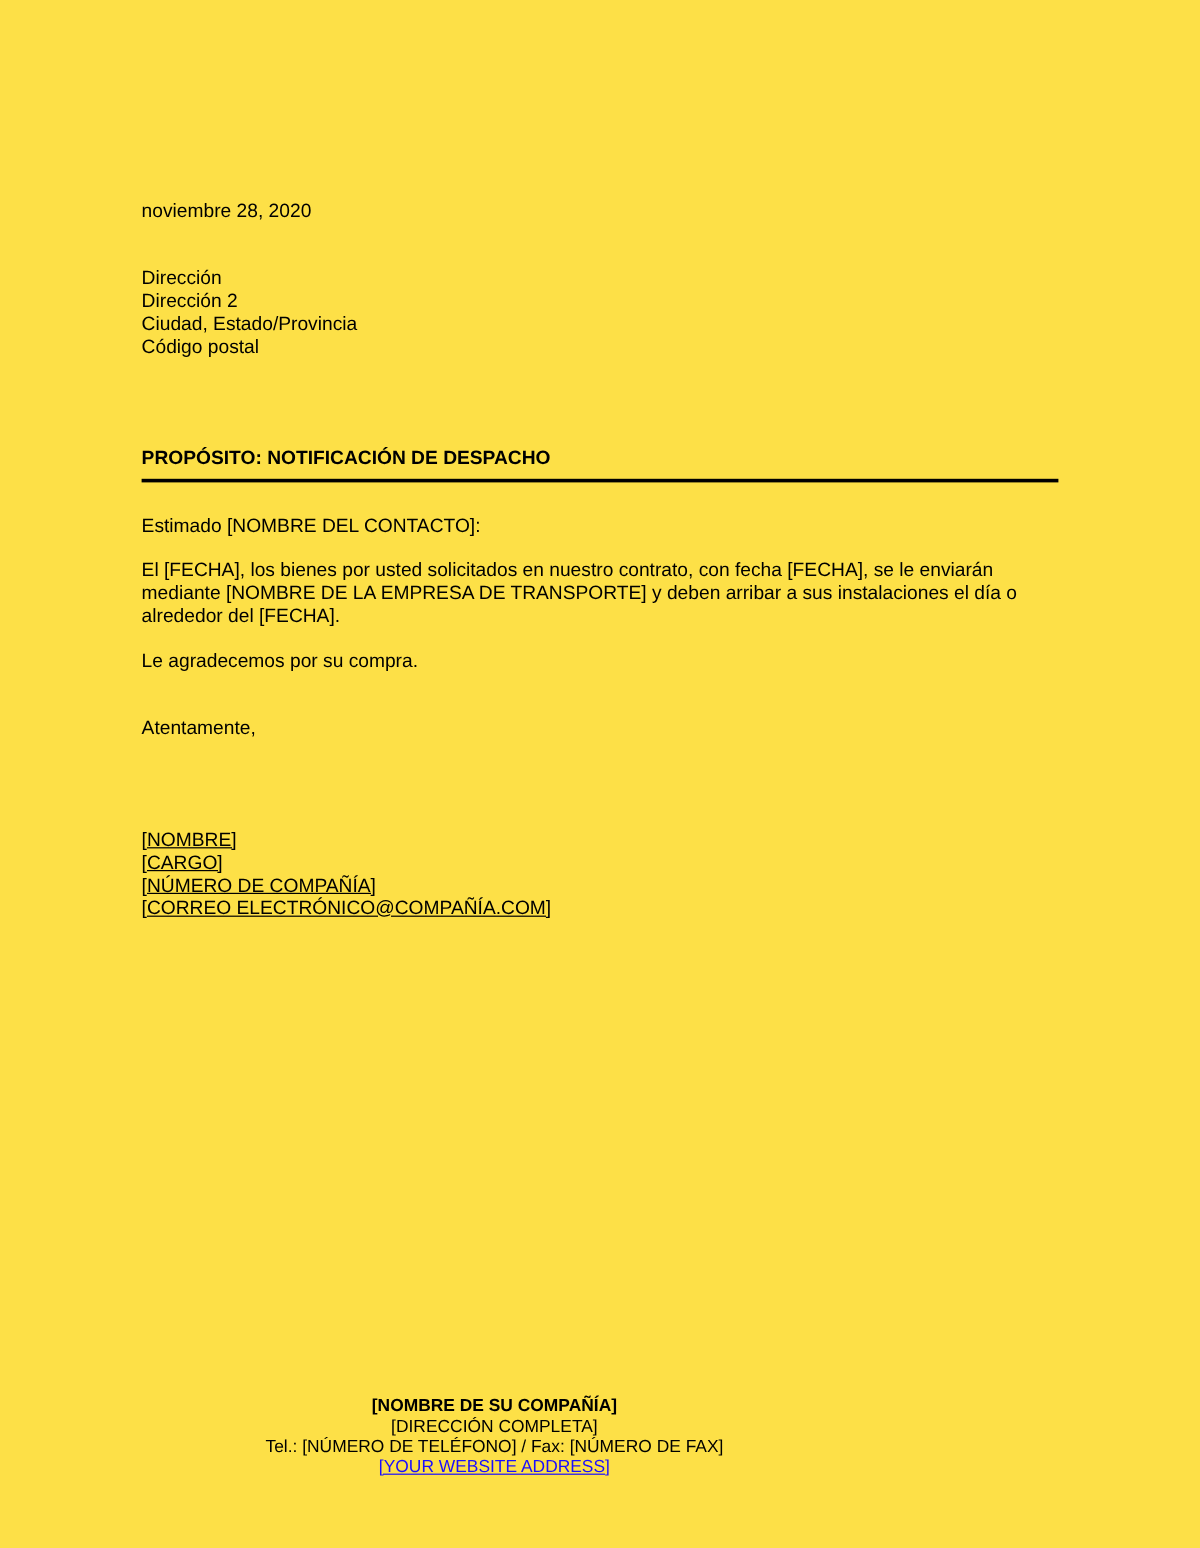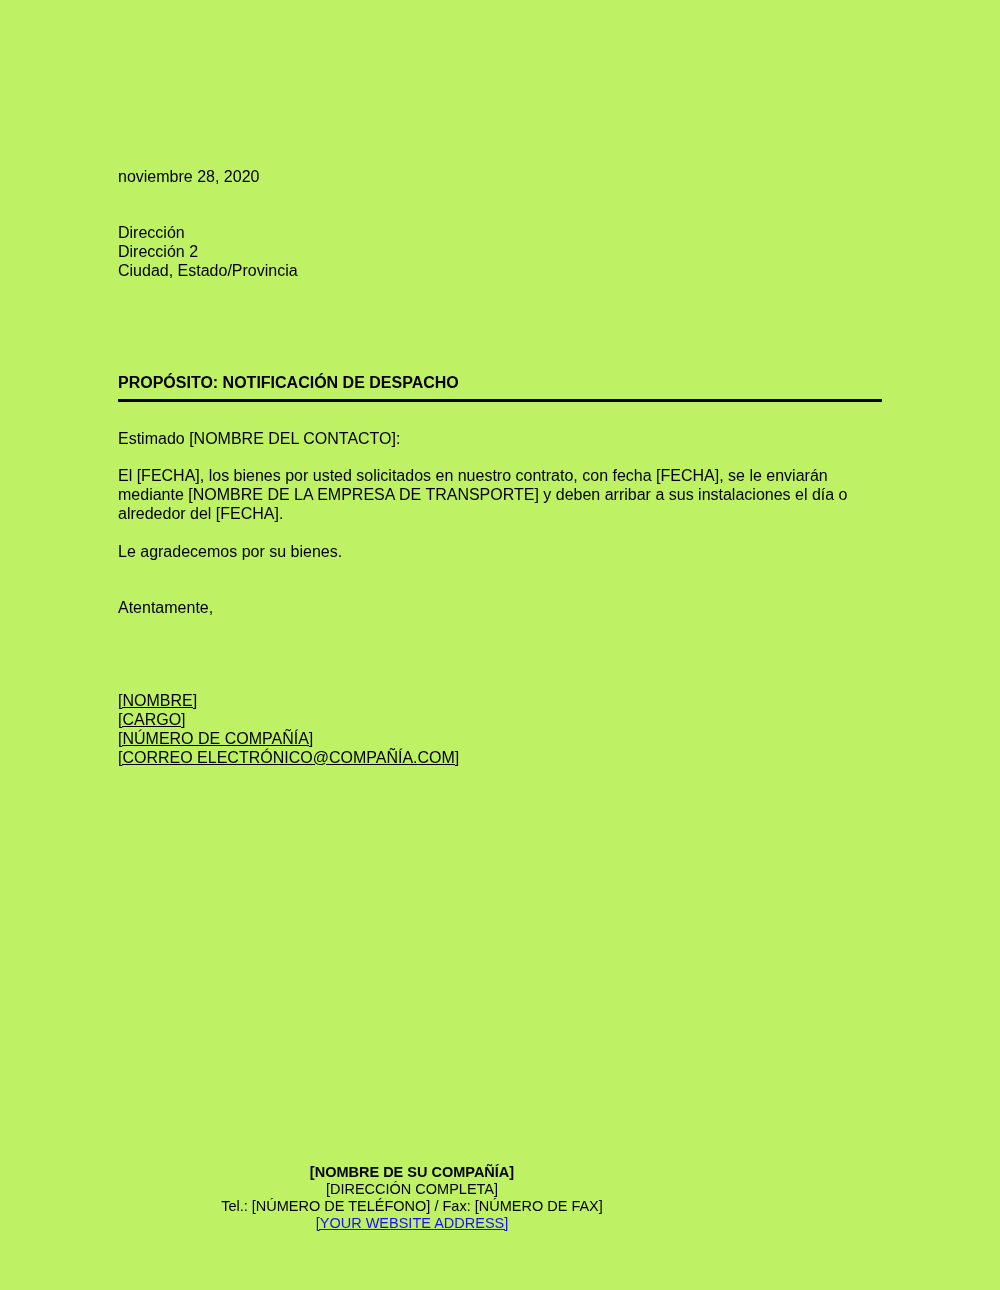--- a/index.html
+++ b/index.html
@@ -14,21 +14,21 @@
       font-family: "Liberation Sans", sans-serif;
       color: #000000;
       font-size: 16px;
       line-height: 19px;
     }
     .page {
       position: absolute;
       left: 0; top: 0;
       width: 1000px;
       height: 1290px;
-      background: #bef264;
+      background: #fde047;
     }
     .block {
       position: absolute;
       left: 118px;
       width: 764px;
     }
     .line { display: block; white-space: nowrap; }
     .date { top: 167px; }
     .address { top: 223px; }
     .subject {
@@ -71,36 +71,37 @@
 <div class="page">
 
   <div class="block date">
     <span class="line">noviembre 28, 2020</span>
   </div>
 
   <div class="block address">
     <span class="line">Dirección</span>
     <span class="line">Dirección 2</span>
     <span class="line">Ciudad, Estado/Provincia</span>
+    <span class="line">Código postal</span>
   </div>
 
   <div class="block subject">
     <span class="line">PROPÓSITO: NOTIFICACIÓN DE DESPACHO</span>
   </div>
 
   <div class="rule"></div>
 
   <div class="block para1">El [FECHA], los bienes por usted solicitados en nuestro contrato, con fecha [FECHA], se le enviarán mediante [NOMBRE DE LA EMPRESA DE TRANSPORTE] y deben arribar a sus instalaciones el día o alrededor del [FECHA].</div>
 
   <div class="block salutation">
     <span class="line">Estimado [NOMBRE DEL CONTACTO]:</span>
   </div>
 
   <div class="block para2">
-    <span class="line">Le agradecemos por su bienes.</span>
+    <span class="line">Le agradecemos por su compra.</span>
   </div>
 
   <div class="block closing">
     <span class="line">Atentamente,</span>
   </div>
 
   <div class="block signature">
     <span class="line">[NOMBRE]</span>
     <span class="line">[CARGO]</span>
     <span class="line">[NÚMERO DE COMPAÑÍA]</span>

